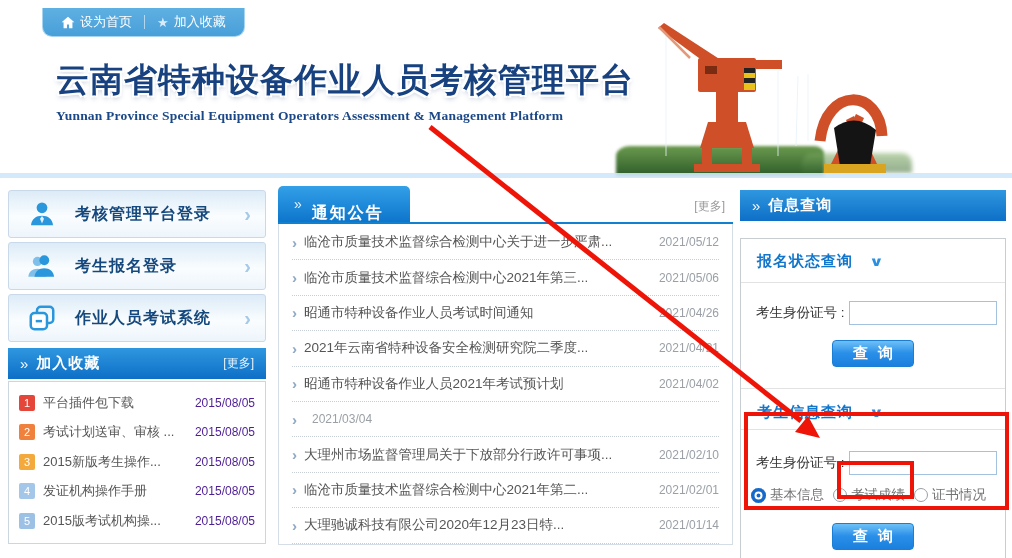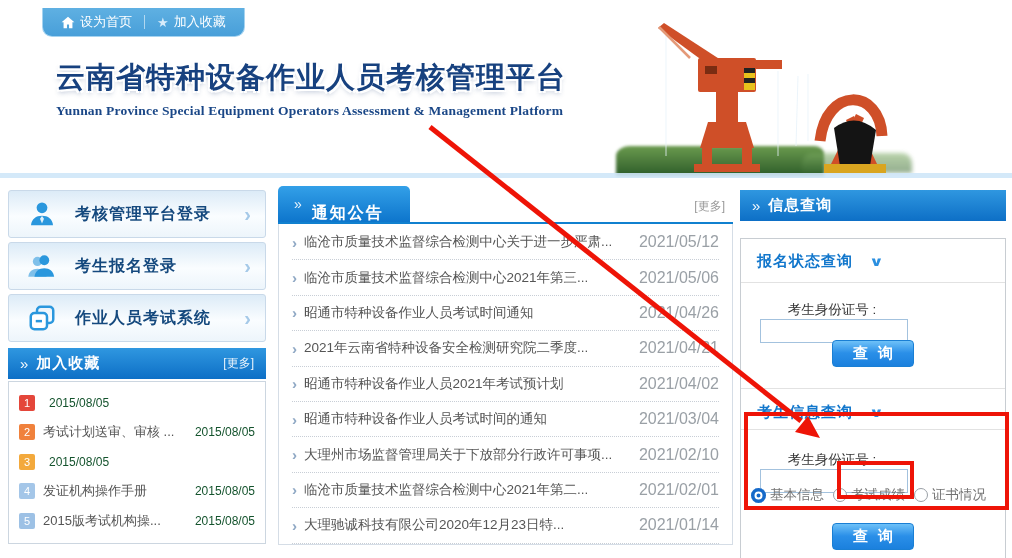--- a/index.html
+++ b/index.html
@@ -25,21 +25,21 @@
 
   .quicklinks { position:absolute; left:42px; top:8px; height:29px; display:flex; align-items:center;
     gap:12px; padding:0 18px; color:#fff; font-size:13px;
     background:linear-gradient(#5fb0e2,#489fd9); border:1px solid #a5d3f0; border-top:none;
     border-radius:0 0 10px 10px; }
   .quicklinks .ql { display:flex; align-items:center; gap:5px; cursor:pointer; white-space:nowrap; }
   .quicklinks .divider { width:1px; height:14px; background:rgba(255,255,255,.55); }
   .quicklinks .star { color:#d8ecfb; font-size:13px; }
 
   .title-block { position:absolute; left:56px; top:58px; }
-  .main-title { font-family:"Liberation Serif","DejaVu Serif",serif; font-size:29px; font-weight:bold;
+  .main-title { font-family:"Liberation Serif","DejaVu Serif",serif; font-size:33px; font-weight:bold;
     color:#17417f; letter-spacing:1px; white-space:nowrap;
     text-shadow:-2px -2px 0 rgba(255,255,255,.95),2px -2px 0 rgba(255,255,255,.95),
       -2px 2px 0 rgba(255,255,255,.95),2px 2px 0 rgba(255,255,255,.95),0 3px 5px rgba(40,70,120,.35); }
   .sub-title { font-family:"Liberation Serif","DejaVu Serif",serif; font-size:13.5px; font-weight:bold;
     color:#1a4787; margin-top:5px; letter-spacing:.2px; white-space:nowrap;
     text-shadow:1px 1px 0 rgba(255,255,255,.9); }
 
   
   .blue-bar { display:flex; align-items:center; height:31px; padding:0 12px;
     background:linear-gradient(#2f97e0,#0d6fc6); color:#fff; }
@@ -53,47 +53,47 @@
     background:linear-gradient(#dcebf7,#fafdff 55%,#edf5fb); border:1px solid #c9d9e9; border-radius:3px; }
   .menu-btn .mi { width:66px; display:flex; justify-content:center; }
   .menu-btn .ml { flex:1; font-size:16px; font-weight:bold; color:#15497e; letter-spacing:1px; }
   .menu-btn .chev { margin-right:14px; color:#a5c9e8; font-size:20px; font-weight:bold; line-height:1; }
   .downloads-bar { margin-top:6px; }
   .downloads-box { margin-top:2px; border:1px solid #ccd6e0; background:#fff; height:163px; padding:6px 10px 0 10px; }
   .dl-row { display:flex; align-items:center; height:29.5px; }
   .dl-badge { width:16px; height:16px; border-radius:2px; color:#fff; font-size:11px; line-height:16px;
     text-align:center; margin-right:8px; flex:none; }
   .dl-label { flex:1; font-size:13px; color:#555; white-space:nowrap; overflow:hidden; cursor:pointer; }
-  .dl-date { font-size:12px; color:#14532d; margin-left:6px; }
+  .dl-date { font-size:12px; color:#4c1d95; }
 
   
   .col-mid { position:absolute; left:278px; top:186px; width:455px; }
   .tabhead { position:relative; height:38px; background:#fff; }
   .tabhead .tab { position:absolute; left:0; top:0; height:36px; padding:0 26px 0 16px;
     background:linear-gradient(#33a0e8,#0d75cc); border-radius:5px 5px 0 0; color:#fff;
     display:flex; align-items:center; cursor:pointer; }
   .tabhead .tab .dbl { font-size:14px; margin-right:10px; opacity:.9; }
   .tabhead .tab .tab-label { font-size:16px; font-weight:bold; letter-spacing:2px;margin-top:19px; }
   .tabhead .more { position:absolute; right:8px; top:12px; font-size:12px; color:#999; cursor:pointer; }
   .tabhead .underline { position:absolute; left:0; right:0; bottom:0; height:2px; background:#1080cf; }
   .notice-box { border:1px solid #d5dde6; border-top:none; background:#fff; height:321px; padding:1px 13px 0 13px; }
   .nt-row { display:flex; align-items:center; height:35.4px; border-bottom:1px dotted #c8ced6; }
   .nt-bullet { color:#8fa8c4; font-size:15px; font-weight:bold; margin-right:7px; line-height:1; }
   .nt-label { flex:1; font-size:13.5px; color:#555; white-space:nowrap; overflow:hidden;
     text-overflow:ellipsis; cursor:pointer; }
-  .nt-date { font-size:16px; color:#9aa0a6; margin-left:8px; }
+  .nt-date { font-size:12px; color:#9aa0a6; margin-left:8px; }
 
   
   .col-right { position:absolute; left:740px; top:190px; width:266px; }
   .panel { position:relative; margin-top:17px; border:1px solid #c8cdd2; background:#fff; height:325px; }
   .sec-head { position:absolute; left:16px; display:flex; align-items:center; cursor:pointer; }
   .sec-head .sh-label { font-size:15px; font-weight:bold; color:#1277cc; letter-spacing:1px; }
   .sec-head .sh-chev { margin-left:18px; color:#2b8fe0; font-size:13px; font-weight:bold; transform:scaleX(1.4); }
   .sep { position:absolute; left:0; right:0; height:1px; background:#e2e2e2; }
-  .form-row { position:absolute; left:15px; display:flex; align-items:center;flex-direction:column; }
+  .form-row { position:absolute; left:15px; display:flex; align-items:center; }
   .form-row .fl { font-size:13.5px; color:#333; }
   .form-row input { width:148px; height:24px; border:1px solid #a3c2de; margin-left:4px;
     font-size:13px; padding:0 4px; outline:none; }
   .q-btn { position:absolute; left:50%; transform:translateX(-50%); width:82px; height:27px;
     border:1px solid #1a7fd4; border-radius:4px; color:#fff; font-size:15px; font-weight:bold;
     letter-spacing:3px; text-indent:3px; cursor:pointer;
     background:linear-gradient(#6ec1f8,#2a8fe8 48%,#1b80dd); }
   .radio-row { position:absolute; left:0; right:0; display:flex; justify-content:center; align-items:center; }
   .radio { width:14px; height:14px; border-radius:50%; border:1px solid #9aa0a6; background:#fff;
     display:inline-block; flex:none; cursor:pointer; }
@@ -214,29 +214,31 @@
 
     <div class="blue-bar downloads-bar">
       <span class="dbl">»</span>
       <span class="bar-title">加入收藏</span>
       <span class="bar-more">[更多]</span>
     </div>
 
     <div class="downloads-box">
       <div class="dl-row">
         <span class="dl-badge" style="background: rgb(228, 70, 58);">1</span>
+        <span class="dl-label">平台插件包下载</span>
         <span class="dl-date">2015/08/05</span>
       </div>
       <div class="dl-row">
         <span class="dl-badge" style="background: rgb(240, 129, 60);">2</span>
         <span class="dl-label">考试计划送审、审核 ...</span>
         <span class="dl-date">2015/08/05</span>
       </div>
       <div class="dl-row">
         <span class="dl-badge" style="background: rgb(243, 169, 60);">3</span>
+        <span class="dl-label">2015新版考生操作...</span>
         <span class="dl-date">2015/08/05</span>
       </div>
       <div class="dl-row">
         <span class="dl-badge" style="background: rgb(164, 198, 232);">4</span>
         <span class="dl-label">发证机构操作手册</span>
         <span class="dl-date">2015/08/05</span>
       </div>
       <div class="dl-row">
         <span class="dl-badge" style="background: rgb(157, 193, 229);">5</span>
         <span class="dl-label">2015版考试机构操...</span>
@@ -276,21 +278,20 @@
         <span class="nt-label">2021年云南省特种设备安全检测研究院二季度...</span>
         <span class="nt-date">2021/04/21</span>
       </div>
       <div class="nt-row">
         <span class="nt-bullet">›</span>
         <span class="nt-label">昭通市特种设备作业人员2021年考试预计划</span>
         <span class="nt-date">2021/04/02</span>
       </div>
       <div class="nt-row">
         <span class="nt-bullet">›</span>
-        <span class="nt-label">昭通市特种设备作业人员考试时间的通知</span>
         <span class="nt-date">2021/03/04</span>
       </div>
       <div class="nt-row">
         <span class="nt-bullet">›</span>
         <span class="nt-label">大理州市场监督管理局关于下放部分行政许可事项...</span>
         <span class="nt-date">2021/02/10</span>
       </div>
       <div class="nt-row">
         <span class="nt-bullet">›</span>
         <span class="nt-label">临沧市质量技术监督综合检测中心2021年第二...</span>

